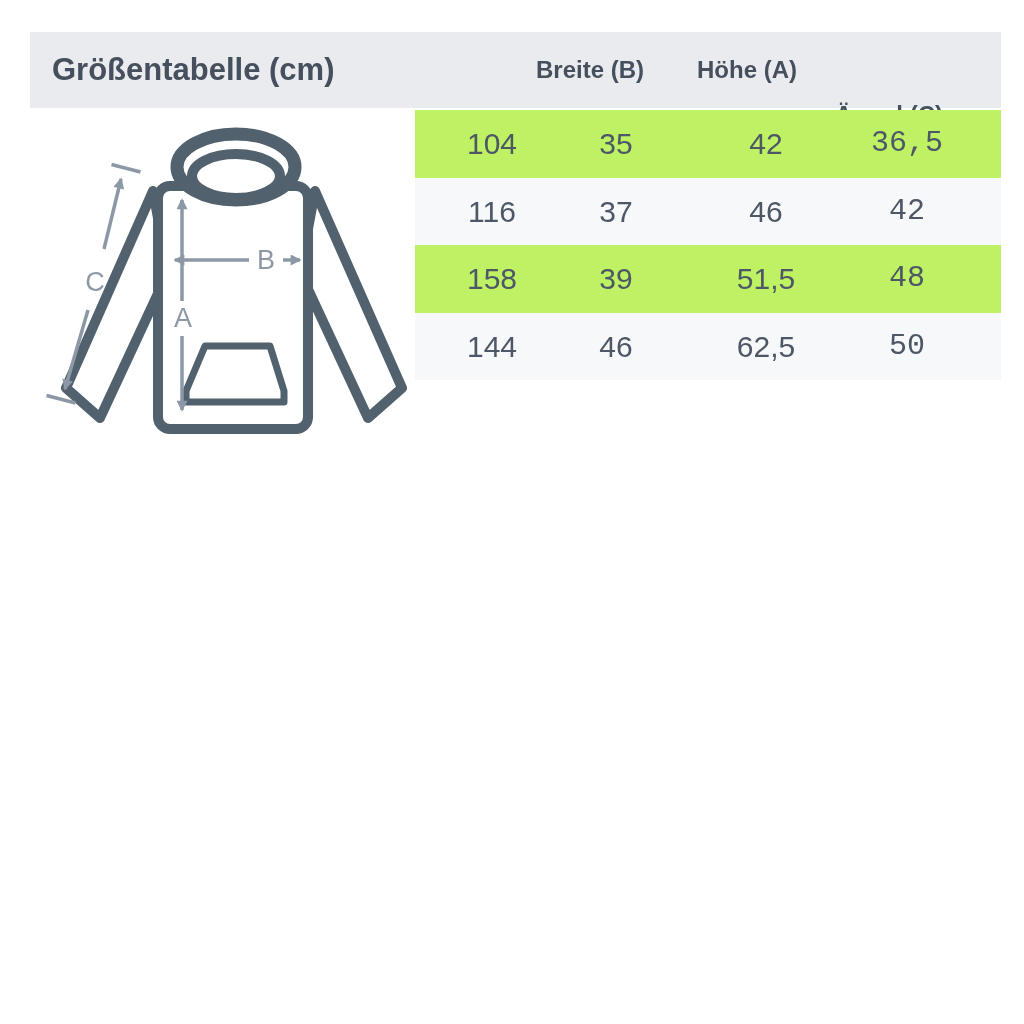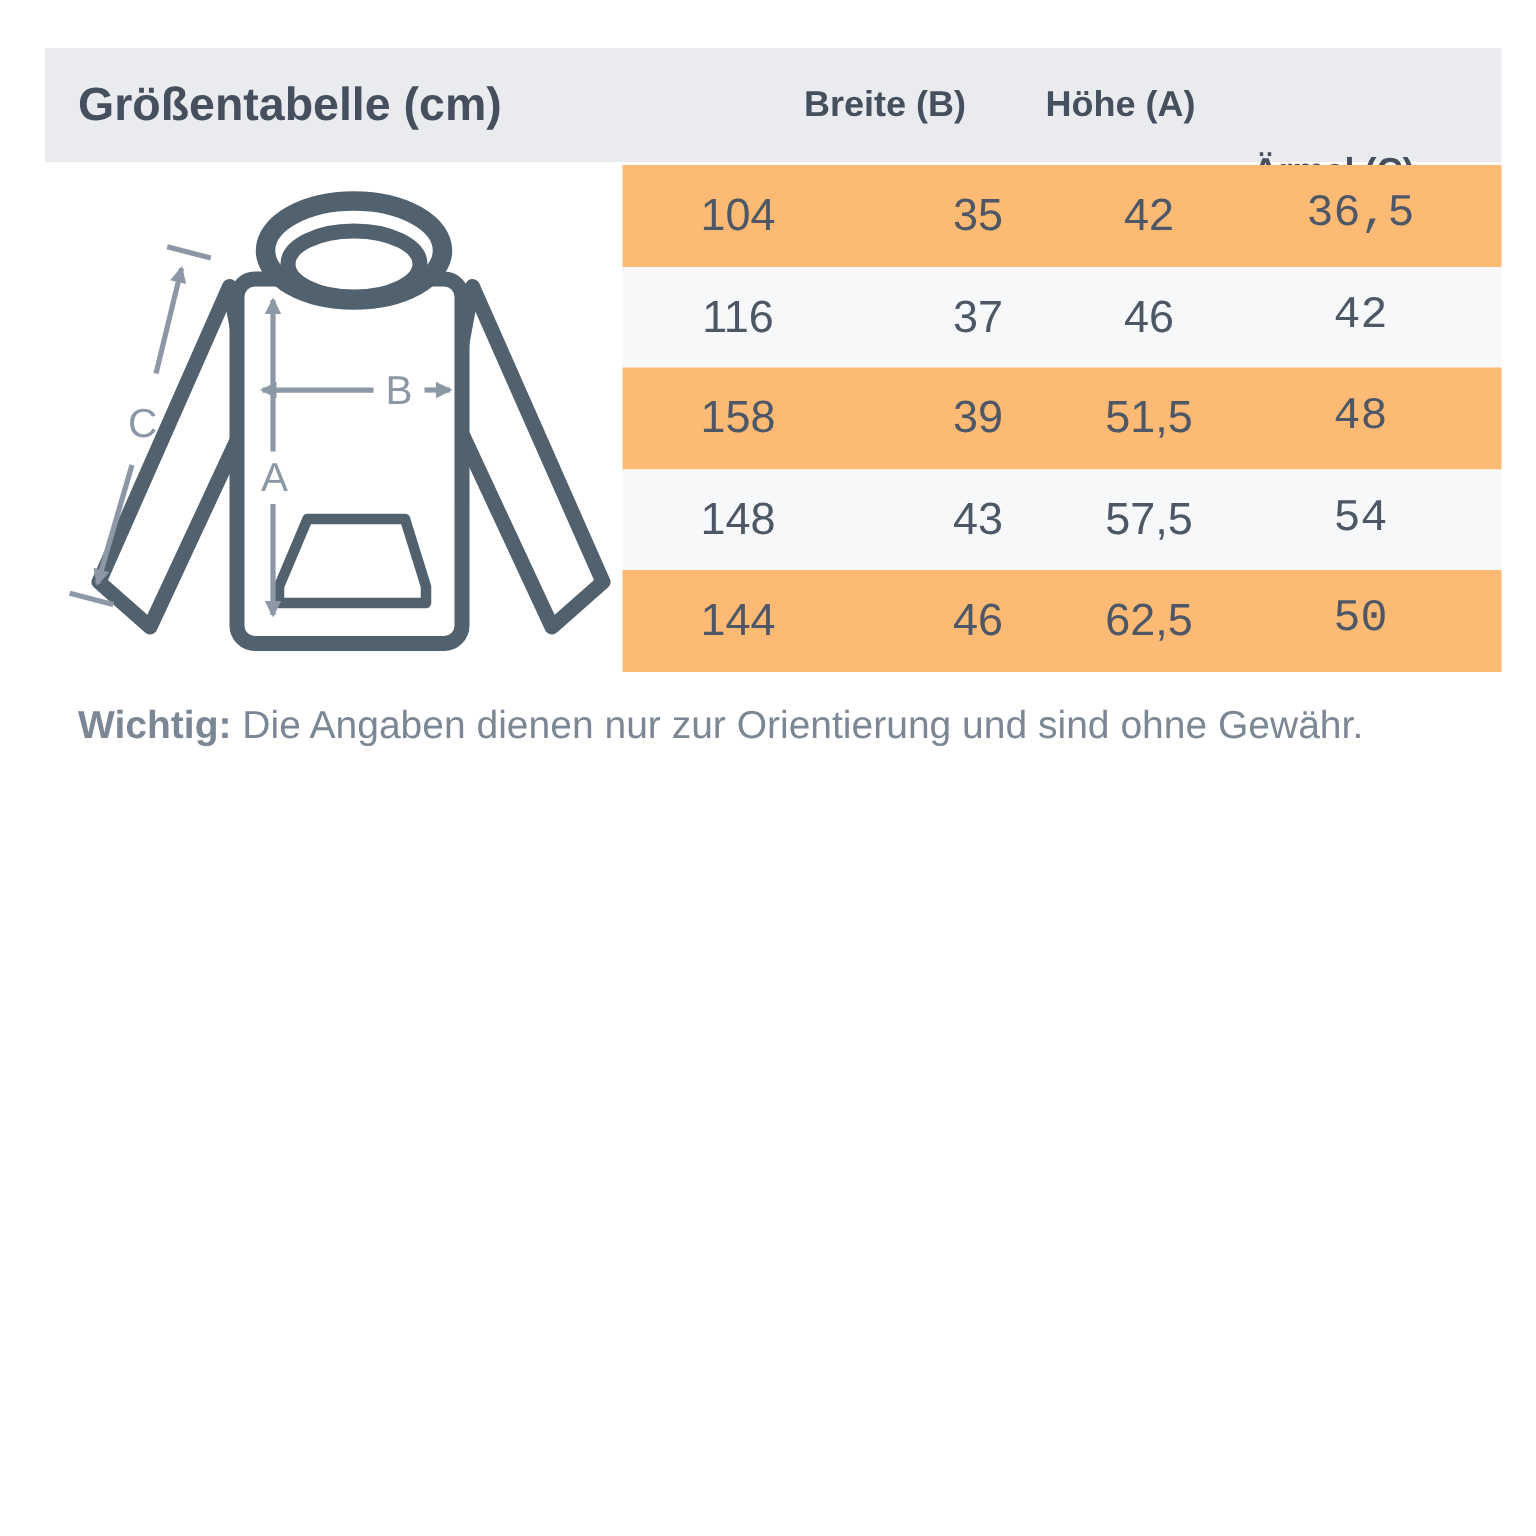--- a/index.html
+++ b/index.html
@@ -41,30 +41,30 @@
     white-space:nowrap;
   }
   .col-breite{left:560px;}
   .col-hoehe{left:717px;}
   .col-aermel{left:859px;margin-top:45px;}
   
   .size-table{
     position:absolute;left:415px;top:110px;width:586px;
   }
   .t-row{
-    position:relative;height:67.5px;background:#fdba74;
+    position:relative;height:67.5px;background:#bef264;
   }
   .t-row:nth-child(2),.t-row:nth-child(4){background:var(--stripe-bg);}
   .t-cell{
     position:absolute;top:0;height:67.5px;line-height:67.5px;
     transform:translateX(-50%);
     font-size:30px;color:var(--cell-text);
     white-space:nowrap;
   }
-  .c0{left:77px;} .c1{left:201px;margin-left:36px;} .c2{left:351px;} .c3{left:492px;font-family:Liberation Mono, monospace;}
+  .c0{left:77px;} .c1{left:201px;} .c2{left:351px;} .c3{left:492px;font-family:Liberation Mono, monospace;}
   
   .diagram{position:absolute;left:40px;top:125px;width:380px;height:320px;}
   .garment{fill:#ffffff;stroke:var(--outline);}
   .garment-line{fill:none;stroke:var(--outline);}
   .dim{stroke:var(--arrow);stroke-width:3.5;fill:none;}
   .dim-head{fill:var(--arrow);}
   .dim-label{
     fill:var(--arrow);font-size:27px;
     font-family:"Liberation Sans", sans-serif;
     text-anchor:middle;
@@ -101,26 +101,20 @@
       <span class="t-cell c2">46</span>
       <span class="t-cell c3">42</span>
     </div>
     <div class="t-row">
       <span class="t-cell c0">158</span>
       <span class="t-cell c1">39</span>
       <span class="t-cell c2">51,5</span>
       <span class="t-cell c3">48</span>
     </div>
     <div class="t-row">
-      <span class="t-cell c0">148</span>
-      <span class="t-cell c1">43</span>
-      <span class="t-cell c2">57,5</span>
-      <span class="t-cell c3">54</span>
-    </div>
-    <div class="t-row">
       <span class="t-cell c0">144</span>
       <span class="t-cell c1">46</span>
       <span class="t-cell c2">62,5</span>
       <span class="t-cell c3">50</span>
     </div>
   </div>
 
   <svg class="diagram" viewBox="40 125 380 320" xmlns="http://www.w3.org/2000/svg">
     <defs>
       <marker id="arr" viewBox="0 0 10 10" refX="8.5" refY="5" markerWidth="13" markerHeight="11" orient="auto" markerUnits="userSpaceOnUse">
@@ -153,16 +147,15 @@
     <g>
       <line class="dim" x1="104" y1="249" x2="121" y2="179" marker-end="url(#arr)"></line>
       <line class="dim" x1="88" y1="310" x2="65" y2="389" marker-end="url(#arr)"></line>
       <line class="dim" x1="111.5" y1="164.5" x2="140.5" y2="172"></line>
       <line class="dim" x1="46.5" y1="395.5" x2="75.5" y2="403"></line>
       <text class="dim-label" x="95" y="291">C</text>
     </g>
   </svg>
 
   <div class="note">
-    <div><b>Wichtig:</b><span> Die Angaben dienen nur zur Orientierung und sind ohne Gewähr.</span></div>
   </div>
 
 </div>
 
 </body></html>

